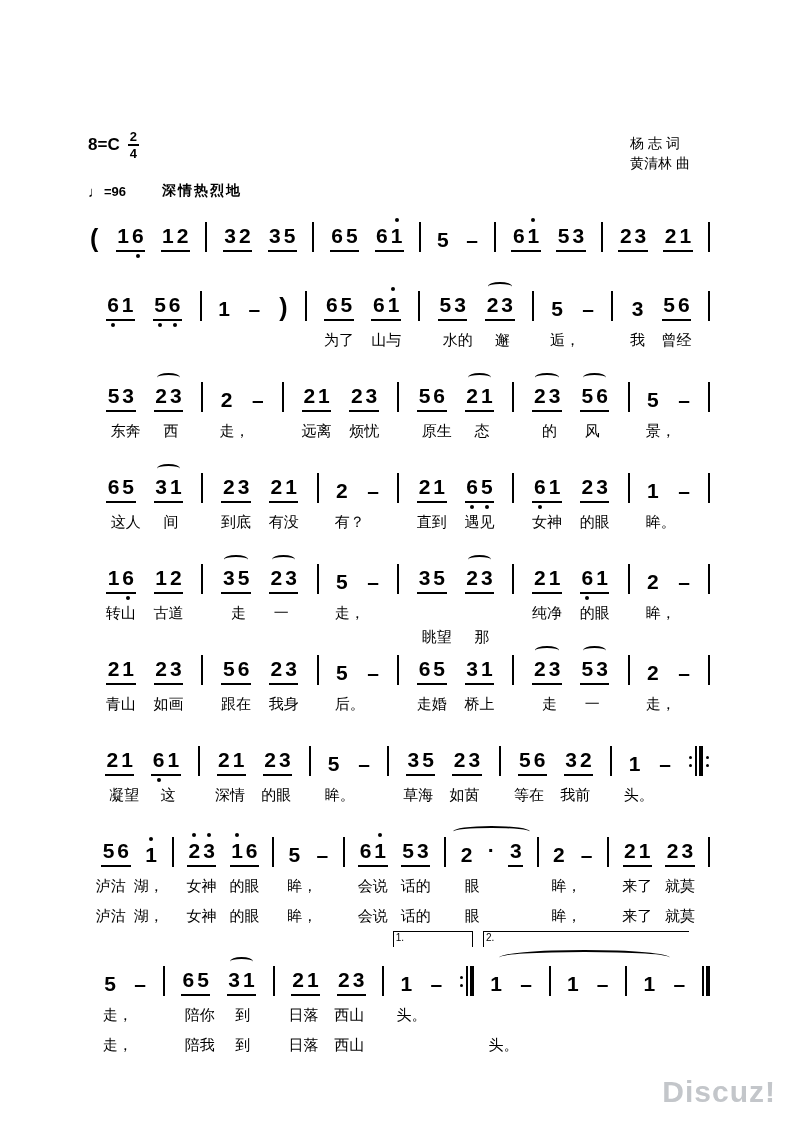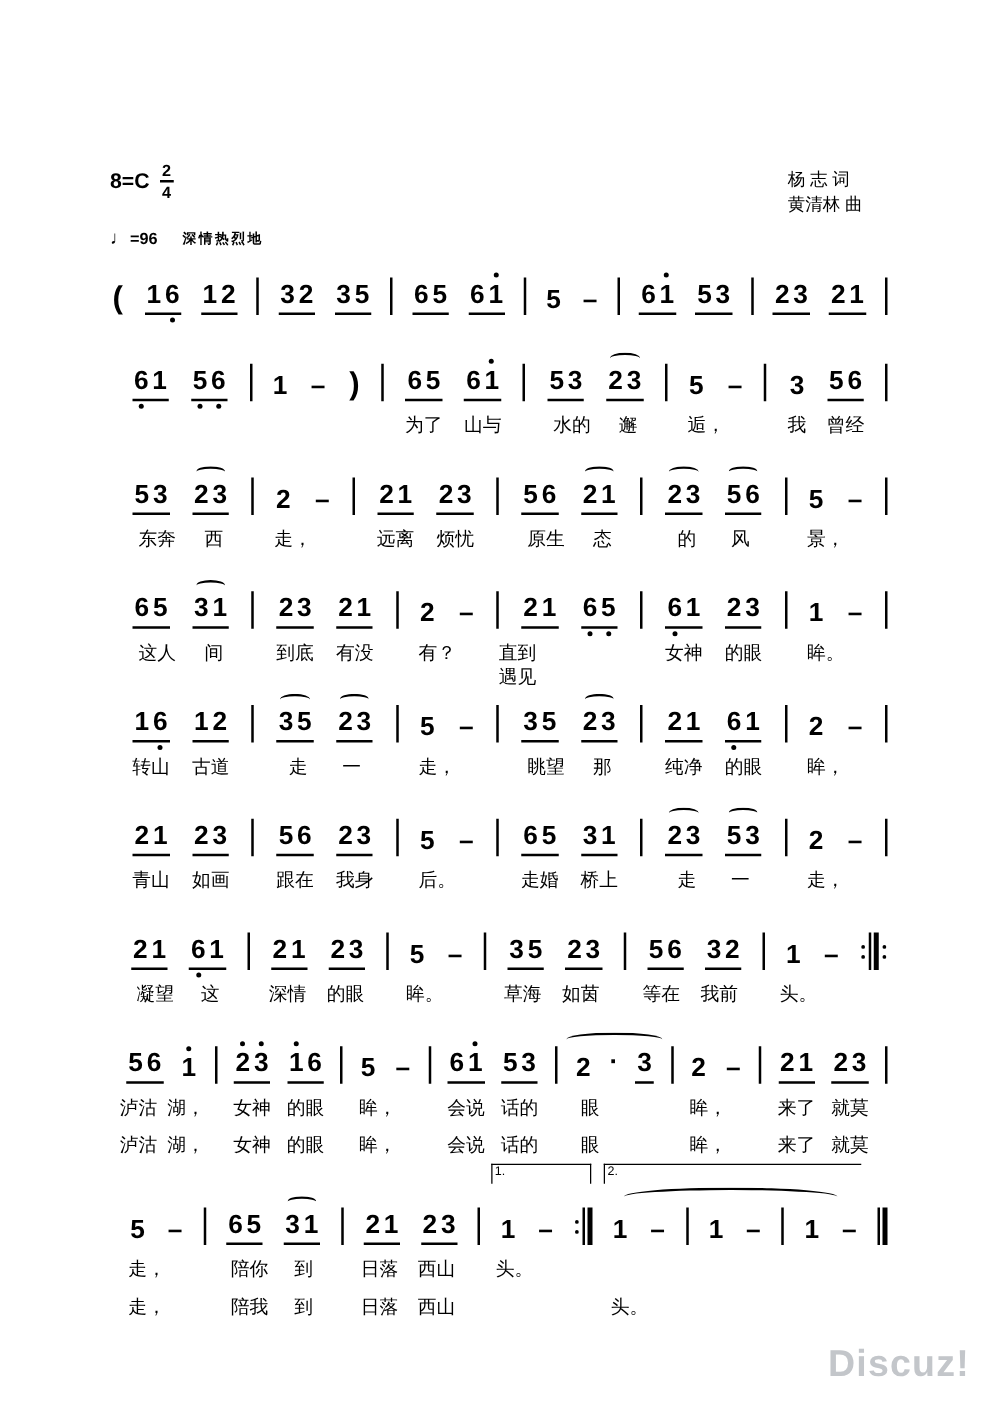--- a/index.html
+++ b/index.html
@@ -11,21 +11,21 @@
   .keysig{position:absolute;left:88px;top:130px;font-size:17px;font-weight:bold;
           display:flex;align-items:center;gap:8px;}
   .frac{display:inline-flex;flex-direction:column;align-items:center;font-size:13px;
         font-weight:bold;line-height:13px;}
   .frac .num{border-bottom:2px solid #000;padding:0 2px 1px;}
   .frac .den{padding-top:1px;}
   .credits{position:absolute;right:102px;top:133px;text-align:left;font-size:14px;line-height:20px;}
   .tempo{position:absolute;left:88px;top:182px;font-size:13px;font-weight:bold;
          display:flex;align-items:center;}
   .tempo .qnote{font-size:15px;margin-right:1px;}
-  .tempo .expr{margin-left:20px;letter-spacing:2px;font-size:11px;}
+  .tempo .expr{margin-left:36px;letter-spacing:2px;font-size:14px;}
   
   .systems{position:absolute;left:88px;top:206px;width:622px;}
   .system{margin-bottom:8px;}
   .system.first{margin-bottom:16px;}
   .system.last{margin-top:16px;}
   .nwrap{position:relative;}
   .nrow{display:flex;align-items:flex-end;height:46px;padding-bottom:7px;}
   .meas{display:flex;justify-content:space-evenly;align-items:flex-end;flex-basis:0;min-width:0;}
   .grp{display:inline-flex;position:relative;}
   .grp.u{border-bottom:2px solid #000;padding-bottom:2px;}
@@ -429,21 +429,21 @@
           <div class="lmeas" style="flex-grow: 2.6;">
             <span class="syl">到底</span>
             <span class="syl">有没</span>
           </div>
           <i class="lsp" style="width: 2px;"></i>
           <div class="lmeas" style="flex-grow: 1.8;">
             <span class="syl">有？</span>
             <span class="syl"></span>
           </div>
           <i class="lsp" style="width: 2px;"></i>
-          <div class="lmeas" style="flex-grow: 2.6; flex-direction: column;">
+          <div class="lmeas" style="flex-grow: 2.6;">
             <span class="syl">直到</span>
             <span class="syl">遇见</span>
           </div>
           <i class="lsp" style="width: 2px;"></i>
           <div class="lmeas" style="flex-grow: 2.6;">
             <span class="syl">女神</span>
             <span class="syl">的眼</span>
           </div>
           <i class="lsp" style="width: 2px;"></i>
           <div class="lmeas" style="flex-grow: 1.8;">
@@ -528,21 +528,21 @@
           <div class="lmeas" style="flex-grow: 2.6;">
             <span class="syl">走</span>
             <span class="syl">一</span>
           </div>
           <i class="lsp" style="width: 2px;"></i>
           <div class="lmeas" style="flex-grow: 1.8;">
             <span class="syl">走，</span>
             <span class="syl"></span>
           </div>
           <i class="lsp" style="width: 2px;"></i>
-          <div class="lmeas" style="flex-grow: 2.6;">
+          <div class="lmeas" style="flex-grow: 2.6; margin-top: 24px;">
             <span class="syl">眺望</span>
             <span class="syl">那</span>
           </div>
           <i class="lsp" style="width: 2px;"></i>
           <div class="lmeas" style="flex-grow: 2.6;">
             <span class="syl">纯净</span>
             <span class="syl">的眼</span>
           </div>
           <i class="lsp" style="width: 2px;"></i>
           <div class="lmeas" style="flex-grow: 1.8;">

